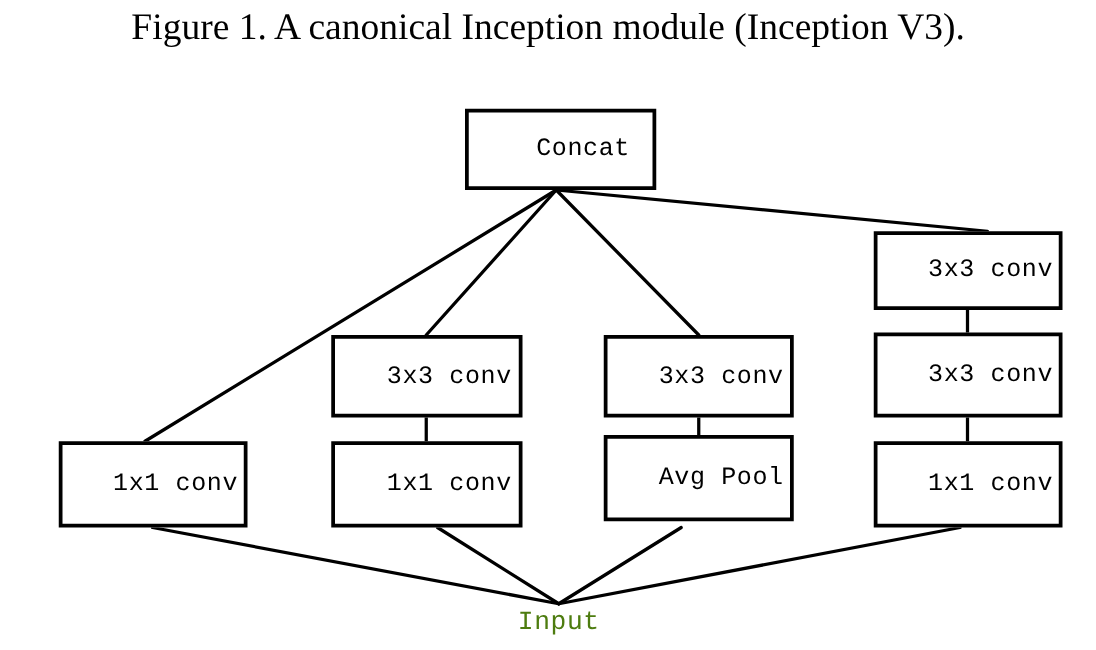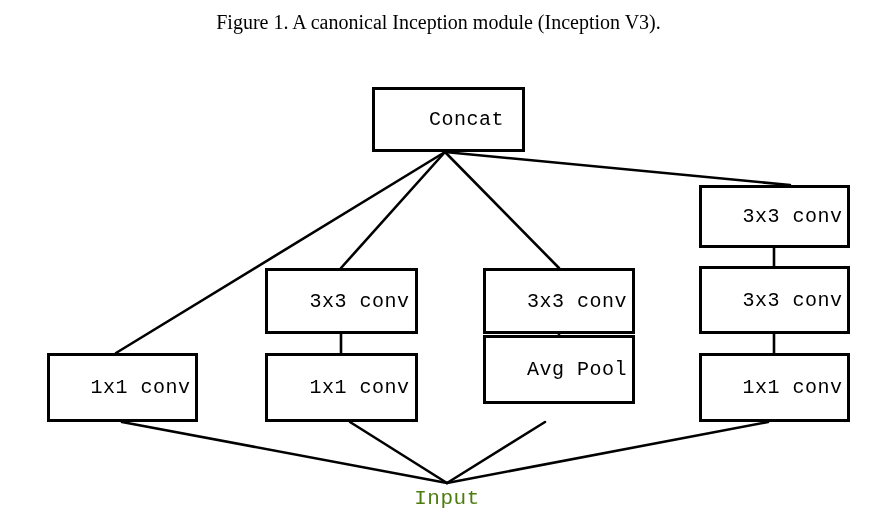--- a/index.html
+++ b/index.html
@@ -19,21 +19,21 @@
     height: 520px;
     background: #ffffff;
   }
   #figure-caption {
     position: absolute;
     left: 0;
     top: 4px;
     width: 877px;
     text-align: center;
     font-family: "Liberation Serif", serif;
-    font-size: 20px;
+    font-size: 30px;
     line-height: 36px;
     color: #000000;
     white-space: nowrap;
   }
   #diagram-canvas {
     position: absolute;
     left: 0;
     top: 0;
     width: 877px;
     height: 520px;
@@ -96,21 +96,21 @@
       </div>
       <div class="node-box" style="left: 265px; top: 268px; width: 153px; height: 66px;">
         <span>3x3 conv</span>
       </div>
       <div class="node-box" style="left: 265px; top: 353px; width: 153px; height: 69px;">
         <span>1x1 conv</span>
       </div>
       <div class="node-box" style="left: 483px; top: 268px; width: 152px; height: 66px;">
         <span>3x3 conv</span>
       </div>
-      <div class="node-box" style="left: 483px; top: 335px; width: 152px; height: 69px;">
+      <div class="node-box" style="left: 483px; top: 348px; width: 152px; height: 69px;">
         <span>Avg Pool</span>
       </div>
       <div class="node-box" style="left: 699px; top: 185px; width: 151px; height: 63px;">
         <span>3x3 conv</span>
       </div>
       <div class="node-box" style="left: 699px; top: 266px; width: 151px; height: 68px;">
         <span>3x3 conv</span>
       </div>
       <div class="node-box" style="left: 699px; top: 353px; width: 151px; height: 69px;">
         <span>1x1 conv</span>

